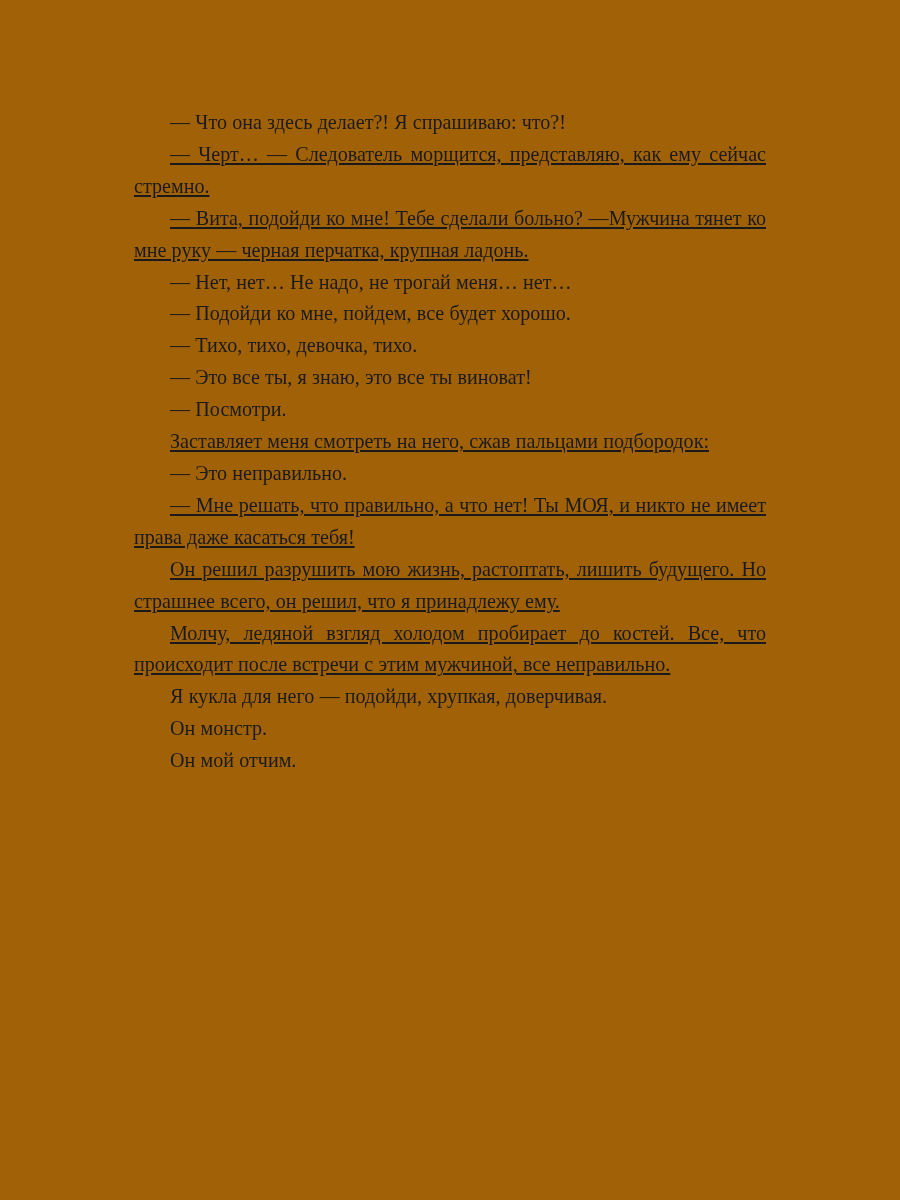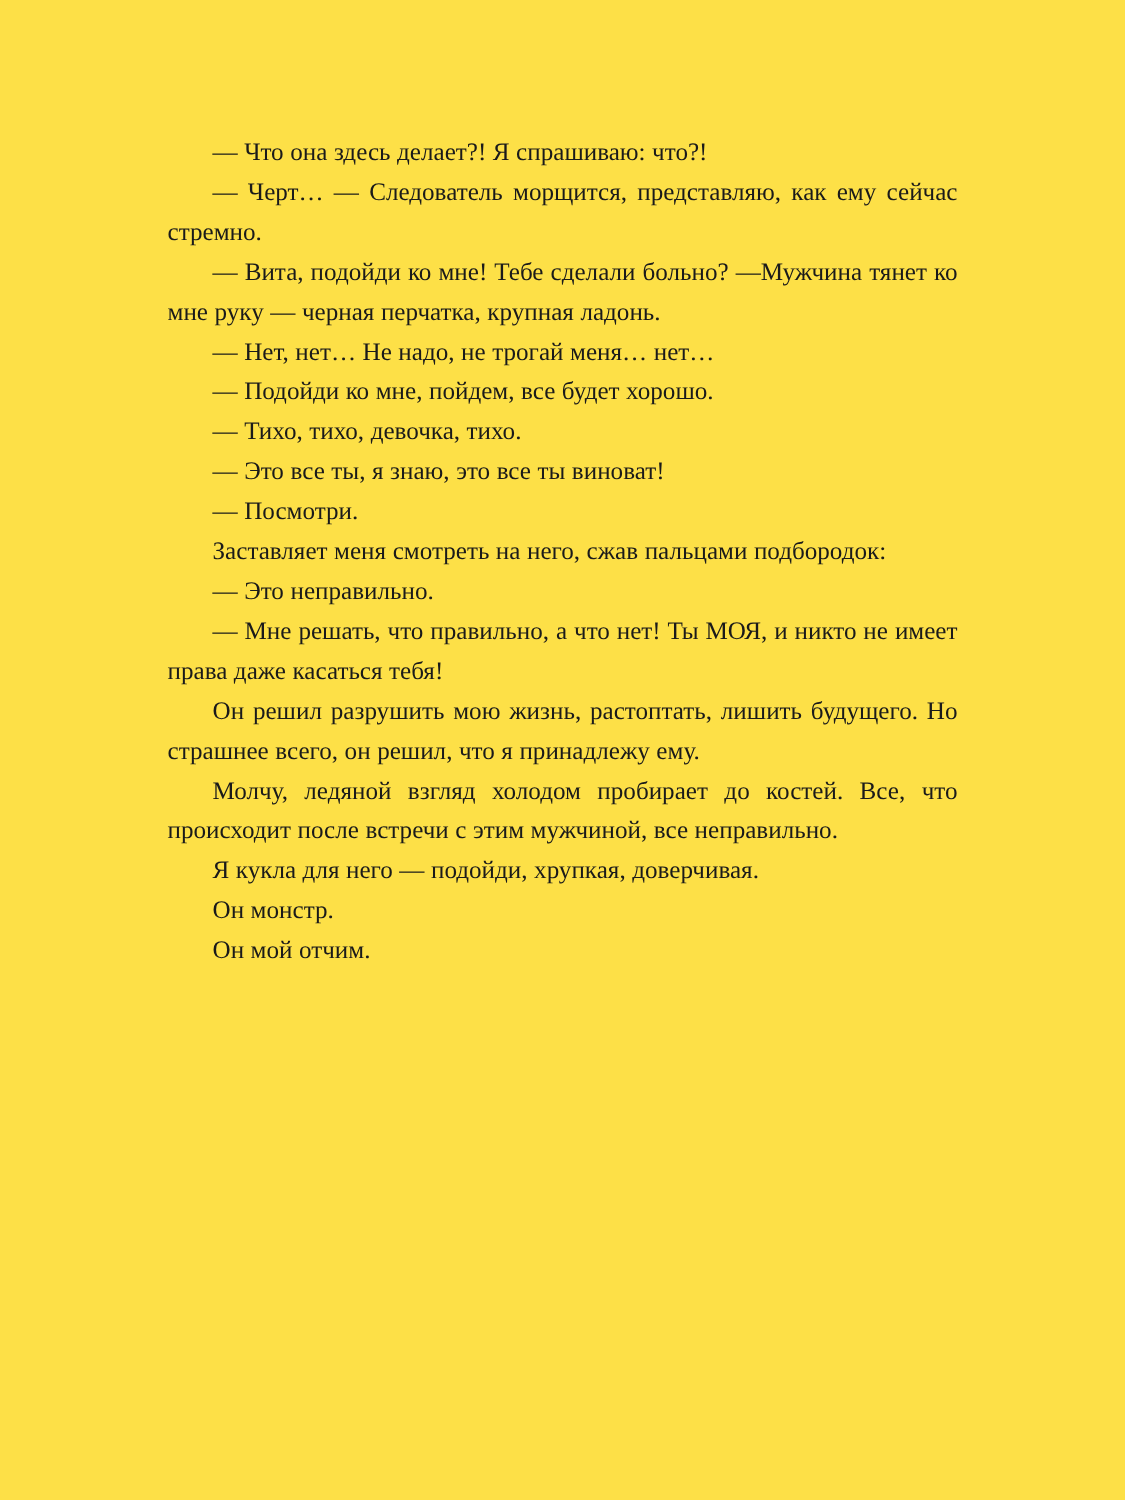--- a/index.html
+++ b/index.html
@@ -48,26 +48,27 @@
   }
 
   
   #text-column p.single {
     text-align: left;
   }
 
   
   #text-column p.multi {
     text-align: justify;
+    text-decoration: underline;
   }
 </style>
 </head>
 <body>
 
-<div id="page" style="background: #fde047; padding-left: 16px;">
+<div id="page" style="background: #a16207; padding-left: 16px;">
   <div id="text-column" style="color: rgb(26, 26, 26);">
 
     <p class="single">— Что она здесь делает?! Я спрашиваю: что?!</p>
     <p class="multi">— Черт… — Следователь морщится, представляю, как ему сейчас стремно.</p>
     <p class="multi">— Вита, подойди ко мне! Тебе сделали больно? —Мужчина тянет ко мне руку — черная перчатка, крупная ладонь.</p>
     <p class="single">— Нет, нет… Не надо, не трогай меня… нет…</p>
     <p class="single">— Подойди ко мне, пойдем, все будет хорошо.</p>
     <p class="single">— Тихо, тихо, девочка, тихо.</p>
     <p class="single">— Это все ты, я знаю, это все ты виноват!</p>
     <p class="single">— Посмотри.</p>

